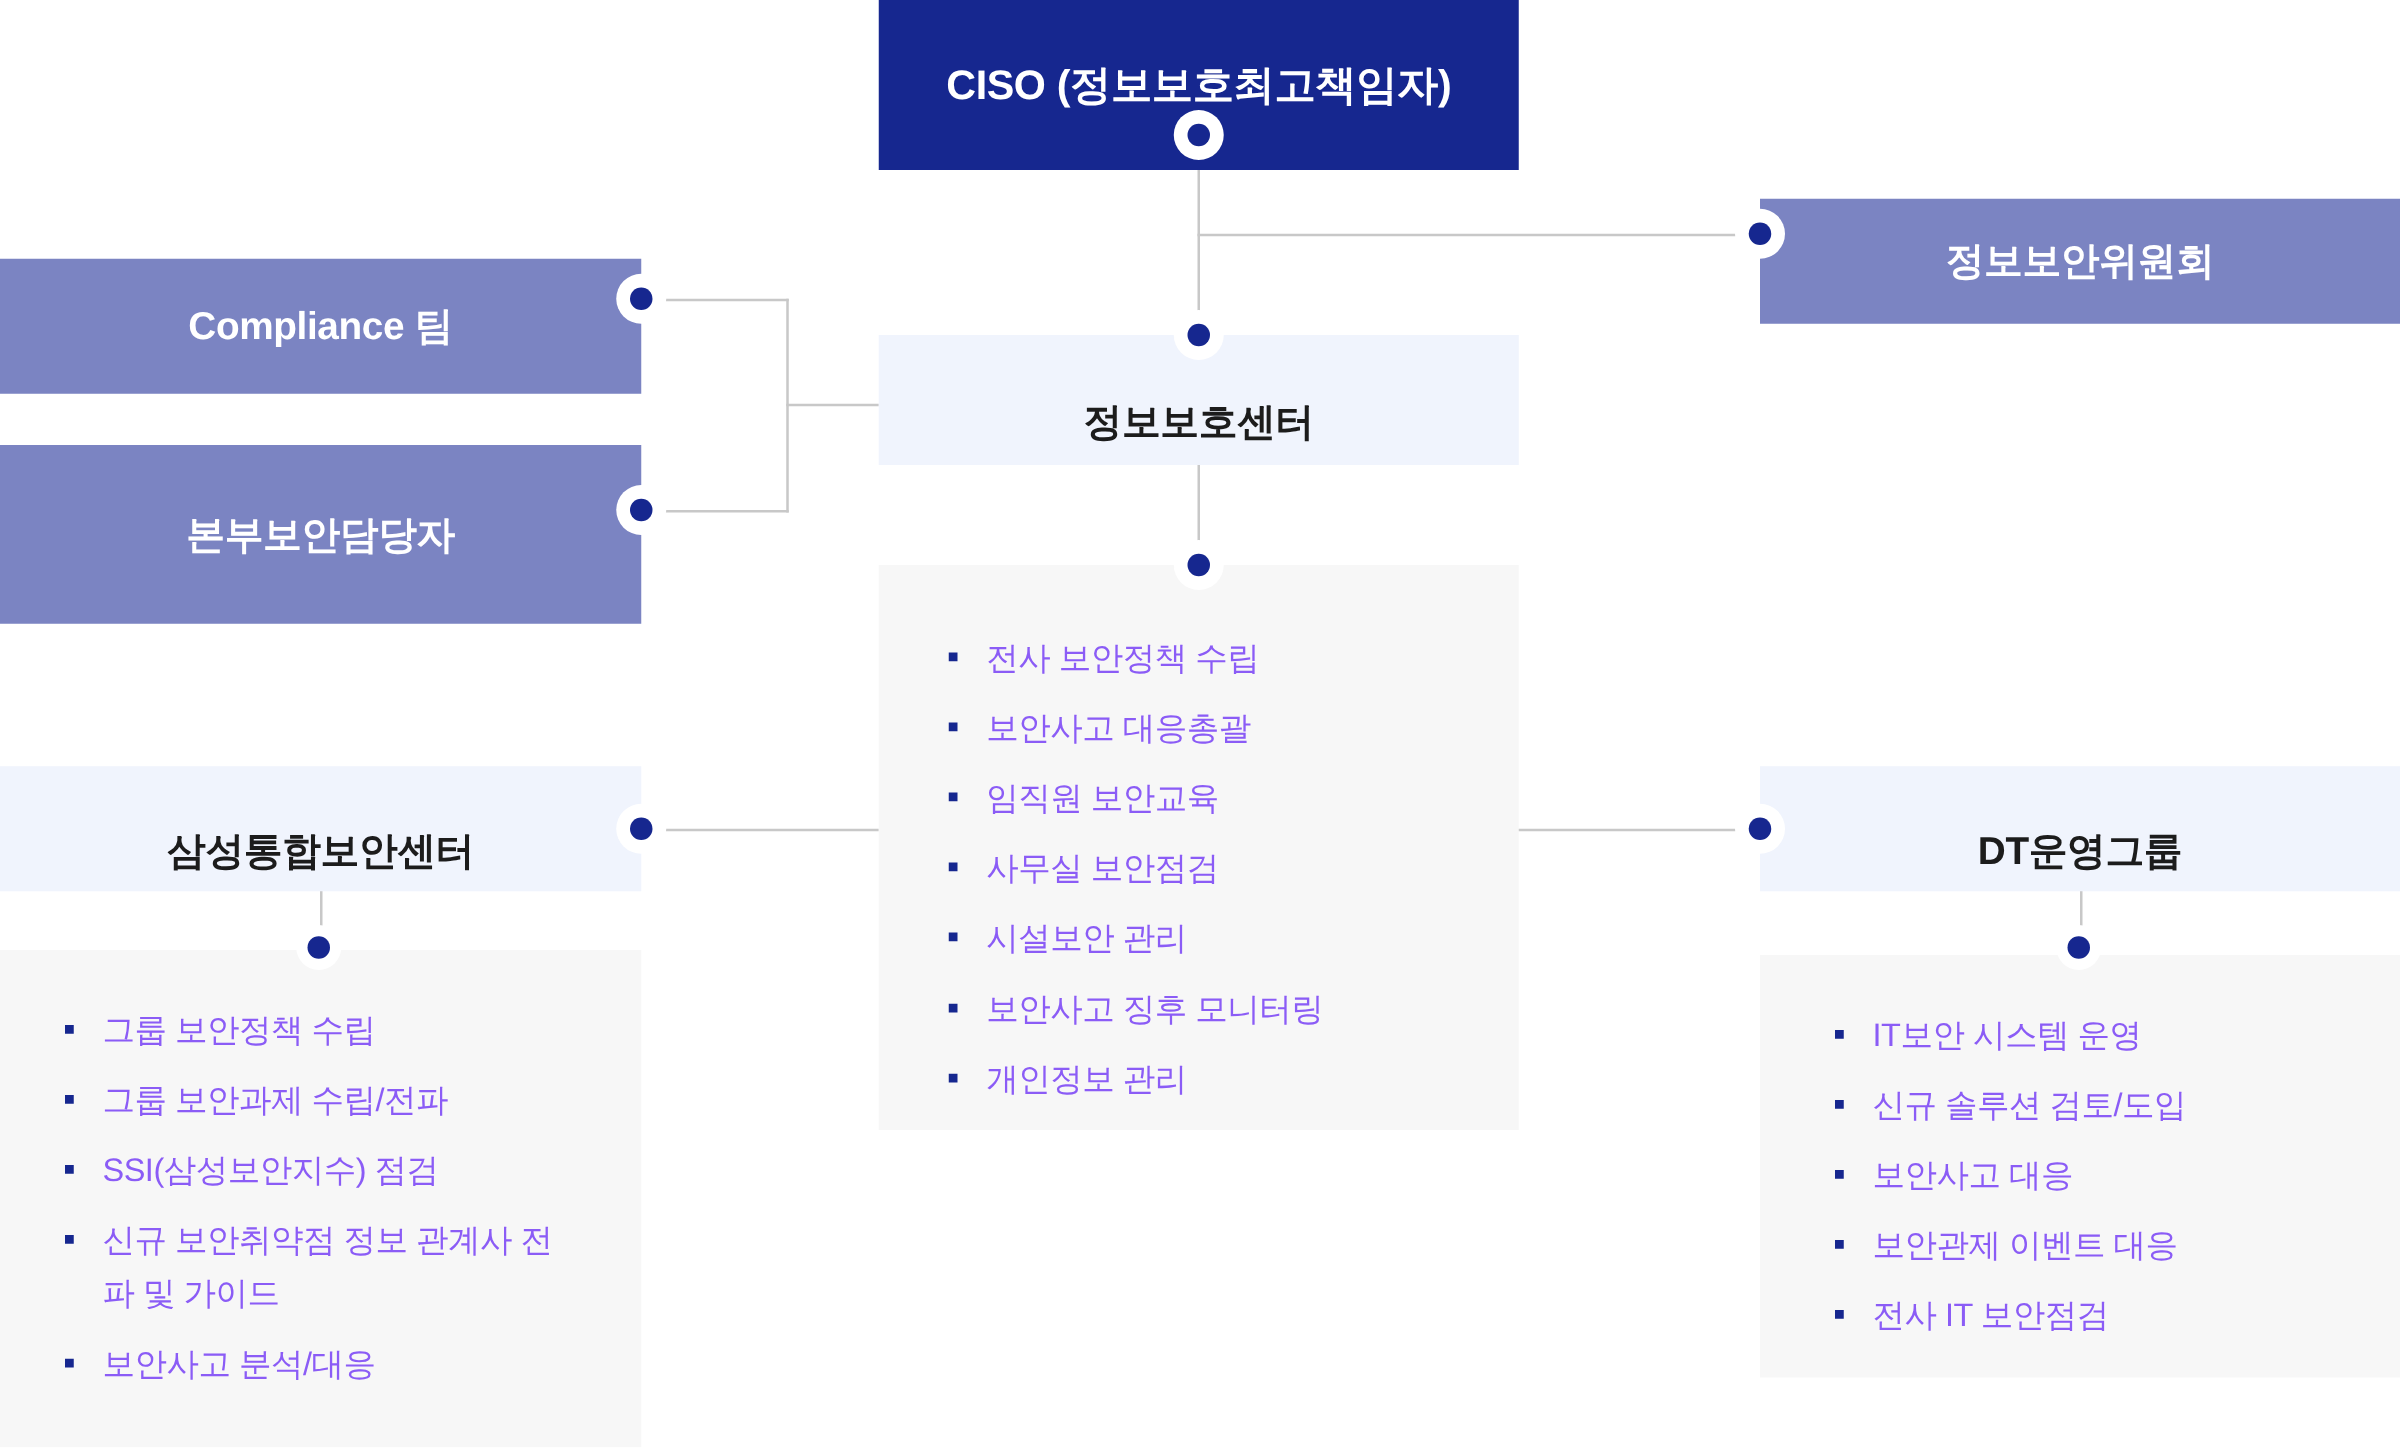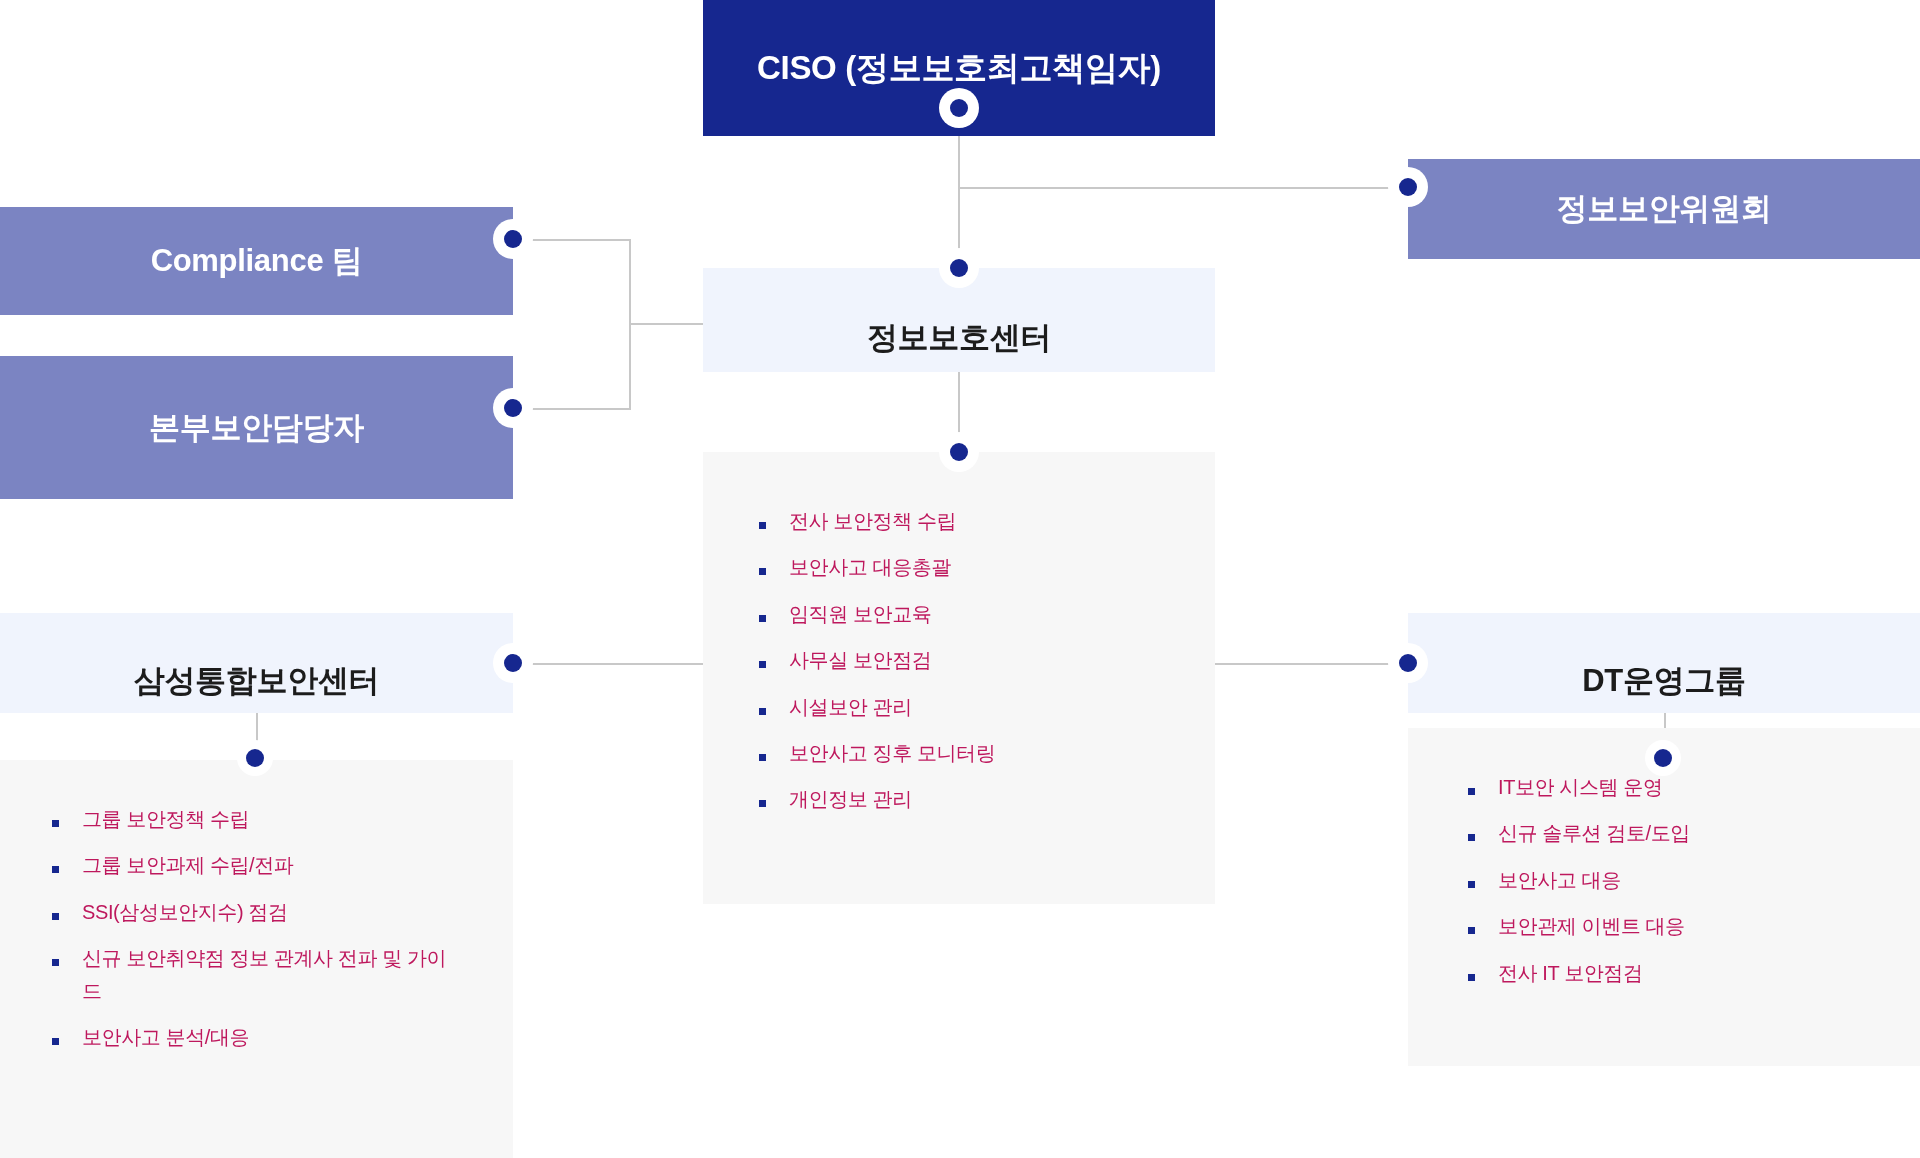--- a/index.html
+++ b/index.html
@@ -78,23 +78,23 @@
   .bullet-list {
     position: absolute;
     list-style: none;
     margin: 0;
     padding: 0;
   }
   .bullet-item {
     position: relative;
     padding-left: 30px;
     margin-bottom: 14px;
-    font-size: 20px;
+    font-size: 26px;
     line-height: 1.62;
-    color: #be185d;
+    color: #8b5cf6;
     letter-spacing: -0.4px;
   }
   .bullet-item::before {
     content: "";
     position: absolute;
     left: 0;
     top: 17px;
     width: 7px;
     height: 7px;
     background: #16278f;
@@ -167,21 +167,21 @@
       <li class="bullet-item">SSI(삼성보안지수) 점검</li>
       <li class="bullet-item">신규 보안취약점 정보 관계사 전파 및 가이드</li>
       <li class="bullet-item">보안사고 분석/대응</li>
     </ul>
   </div>
 
   <div class="box box-lightblue" style="left:1408px; top:613px; width:512px; height:100px;">
     <span class="box-title">DT운영그룹</span>
   </div>
 
-  <div class="panel-gray" style="left:1408px; top:728px; width:512px; height:338px;text-decoration:underline;">
+  <div class="panel-gray" style="left:1408px; top:764px; width:512px; height:338px;text-decoration:underline;">
     <ul class="bullet-list" style="left:60px; top:43px; width:400px;">
       <li class="bullet-item">IT보안 시스템 운영</li>
       <li class="bullet-item">신규 솔루션 검토/도입</li>
       <li class="bullet-item">보안사고 대응</li>
       <li class="bullet-item">보안관제 이벤트 대응</li>
       <li class="bullet-item">전사 IT 보안점검</li>
     </ul>
   </div>
 
   <div class="node-dot" style="left:939px; top:88px;"></div>

